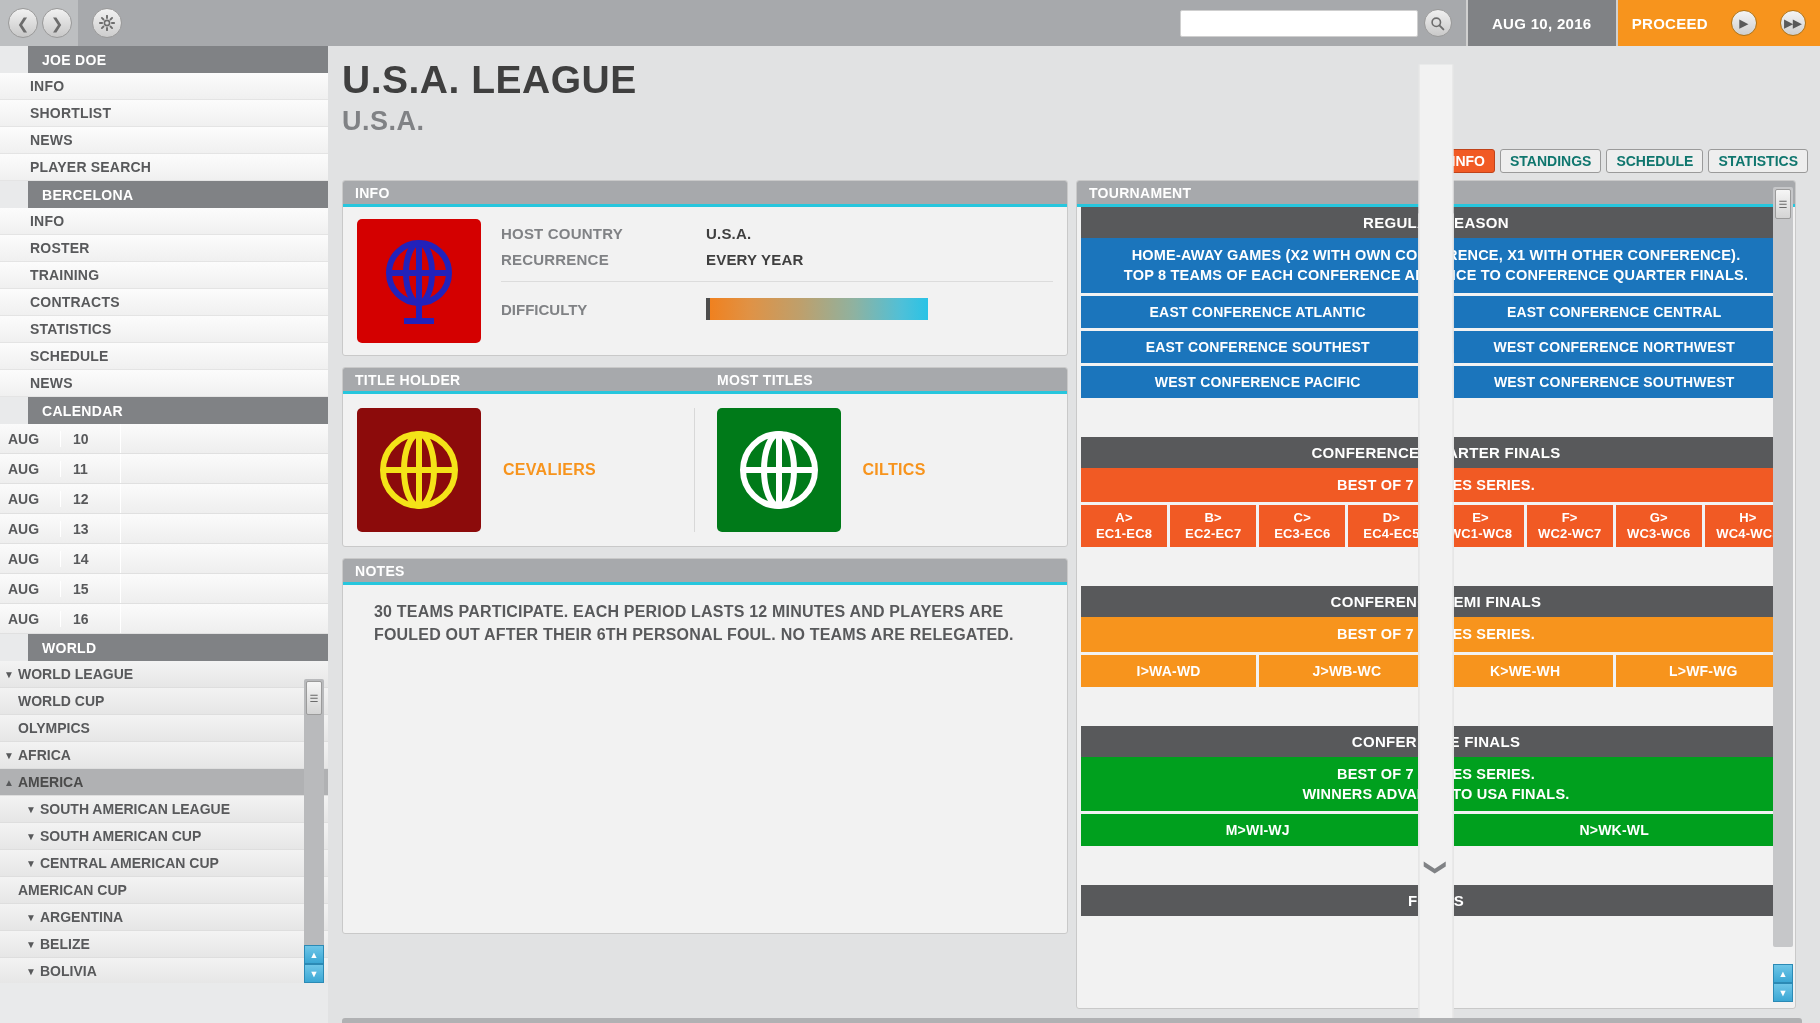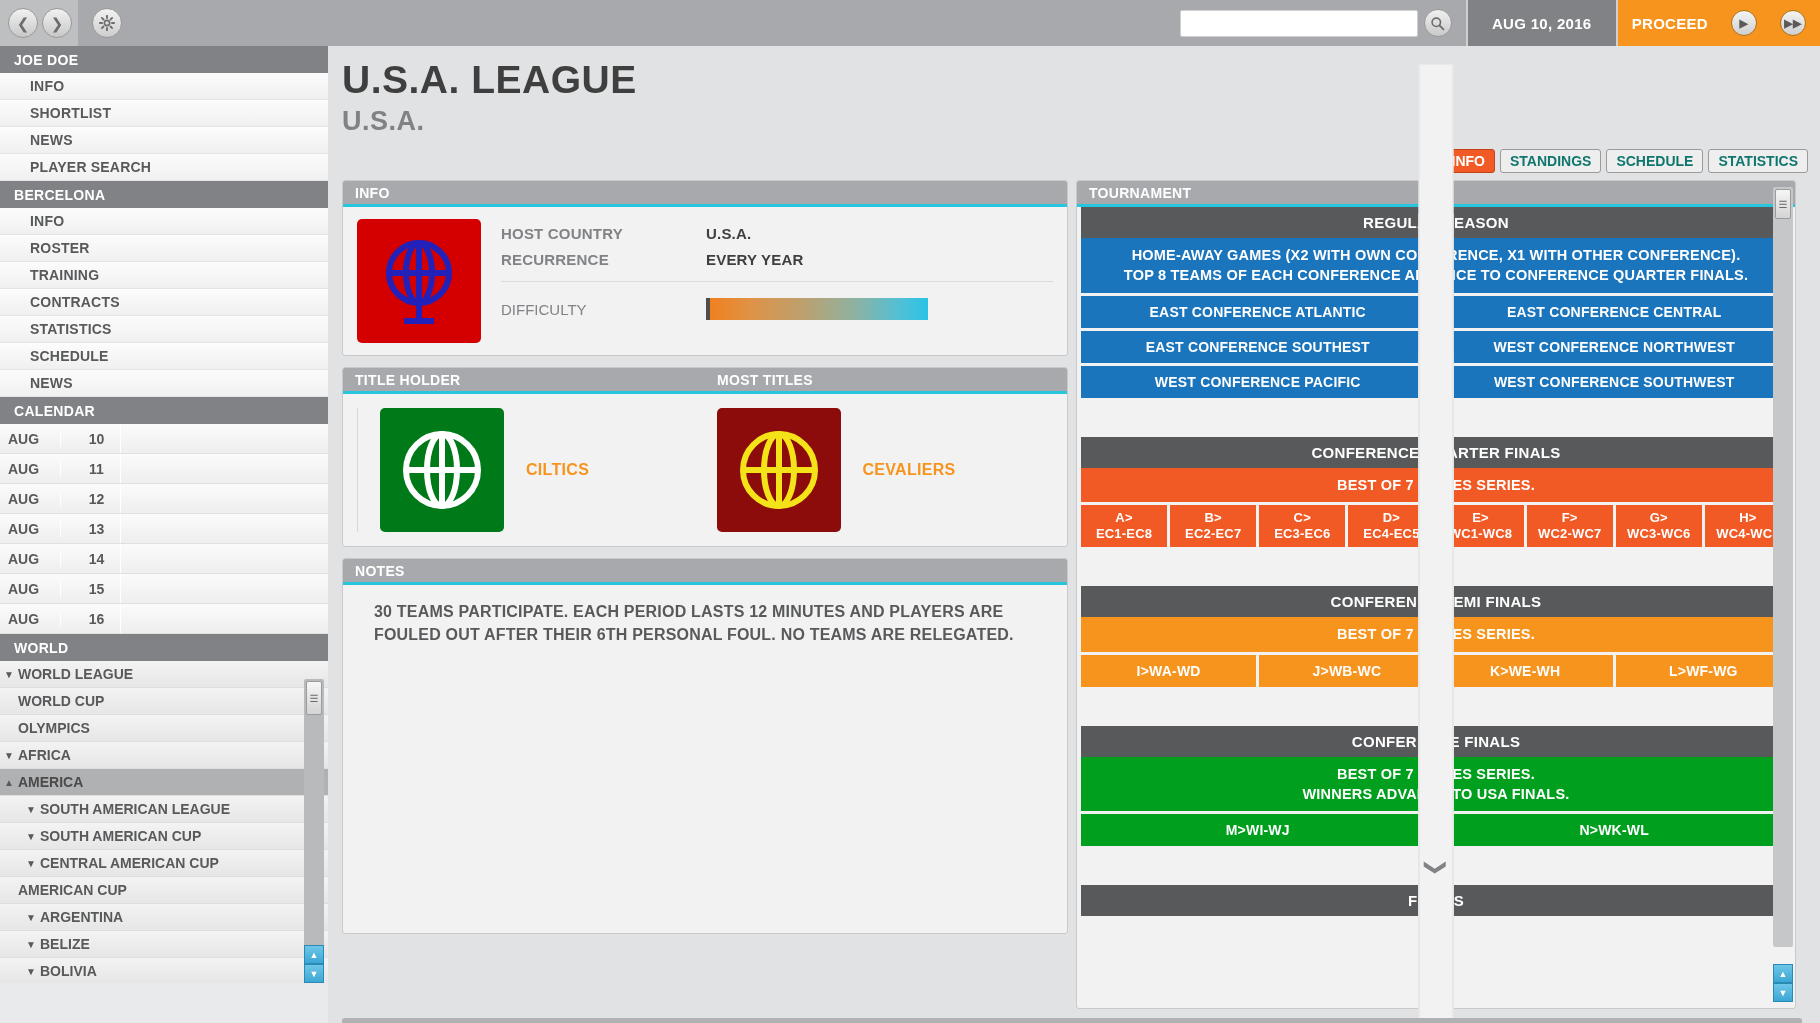--- a/index.html
+++ b/index.html
@@ -67,36 +67,36 @@
   }
 
   
   .sidebar {
     position: absolute; left: 0; top: 46px; width: 328px; height: 977px;
     background: #e9eaeb; overflow: hidden;
   }
   .sb-header {
     height: 27px; background: #808285; color: #fff;
     display: flex; align-items: center; padding-left: 14px;
-    font-weight: bold; font-size: 14px; letter-spacing: .3px;
+    font-weight: bold; font-size: 14px; letter-spacing: .3px; margin-left: 28px;
   }
   .sb-item {
     height: 27px; display: flex; align-items: center; padding-left: 30px;
     font-weight: bold; font-size: 14px; color: #58595b; cursor: pointer;
     background: linear-gradient(180deg,#fcfcfc,#f0f0f0);
     border-bottom: 1px solid #e4e4e4; letter-spacing: .2px;
   }
   .cal-row {
     height: 30px; display: flex; align-items: center;
     font-weight: bold; font-size: 14px; color: #58595b; cursor: pointer;
     background: linear-gradient(180deg,#fbfbfb,#eeeeee);
     border-bottom: 1px solid #e0e0e0;
   }
   .cal-mon { width: 60px; padding-left: 8px; }
-  .cal-day { width: 60px; padding-left: 12px; border-left: 1px solid #fff; text-align: center; }
+  .cal-day { width: 60px; padding-left: 12px; border-left: 1px solid #fff; }
   .cal-rest { flex: 1; border-left: 1px solid #fff; height: 100%; }
 
   .tree-wrap { position: relative; height: 322px; overflow: hidden; background: #e9eaeb; }
   .tree-row {
     height: 27px; display: flex; align-items: center;
     font-weight: bold; font-size: 14px; color: #58595b; cursor: pointer;
     background: linear-gradient(180deg,#f3f3f3,#e6e6e6);
     border-bottom: 1px solid #dedede; padding-right: 26px;
   }
   .tree-row.sel { background: #b0b1b3; color: #4a4a4a; }
@@ -167,21 +167,21 @@
   .crest {
     width: 124px; height: 124px; border-radius: 5px; flex-shrink: 0;
     display: flex; align-items: center; justify-content: center;
   }
   .info-rows { flex: 1; padding-top: 6px; }
   .irow { display: flex; font-size: 15px; font-weight: bold; margin-bottom: 9px; }
   .ilabel { width: 205px; color: #808285; letter-spacing: .2px; }
   .ivalue { color: #3f3f3f; letter-spacing: .2px; }
   .idiv { border-top: 1px solid #dcdcdc; margin: 13px 0 16px 0; }
   .diff-row { display: flex; align-items: center; }
-  .diff-label { width: 205px; color: #808285; font-size: 15px; font-weight: normal; }
+  .diff-label { width: 205px; color: #808285; font-size: 15px; font-weight: bold; }
   .diff-bar {
     width: 222px; height: 22px; border-left: 4px solid #4d4d4d;
     background: linear-gradient(90deg,#f0811f 0%,#e09245 18%,#bda06d 42%,#8fb2a0 66%,#4fc0d8 88%,#29c3e6 100%);
   }
 
   
   .th-body { display: flex; padding: 14px; }
   .th-half { flex: 1; display: flex; align-items: center; gap: 22px; }
   .th-half.second { border-left: 1px solid #d8d8d8; padding-left: 22px; }
   .team-crest {
@@ -459,46 +459,46 @@
           </div>
         </div>
       </div>
 
       <div class="panel">
         <div class="panel-head split">
           <span class="ph-cell">TITLE HOLDER</span>
           <span class="ph-cell">MOST TITLES</span>
         </div>
         <div class="th-body">
+          <div class="th-half">
+            <div class="team-crest" style="background:#8c0b0b">
+              <svg width="92" height="92" viewBox="0 0 92 92" aria-hidden="true">
+                <g fill="none" stroke="#f4e318" stroke-width="6">
+                  <circle cx="46" cy="46" r="36"></circle>
+                  <line x1="46" y1="10" x2="46" y2="82"></line>
+                  <line x1="10" y1="46" x2="82" y2="46"></line>
+                  <ellipse cx="46" cy="46" rx="15" ry="36"></ellipse>
+                </g>
+              </svg>
+            </div>
+            <span class="team-name">CEVALIERS</span>
+          </div>
           <div class="th-half second">
             <div class="team-crest" style="background:#007a19">
               <svg width="92" height="92" viewBox="0 0 92 92" aria-hidden="true">
                 <g fill="none" stroke="#ffffff" stroke-width="6">
                   <circle cx="46" cy="46" r="36"></circle>
                   <line x1="46" y1="10" x2="46" y2="82"></line>
                   <line x1="10" y1="46" x2="82" y2="46"></line>
                   <ellipse cx="46" cy="46" rx="15" ry="36"></ellipse>
                 </g>
               </svg>
             </div>
             <span class="team-name">CILTICS</span>
           </div>
-          <div class="th-half">
-            <div class="team-crest" style="background:#8c0b0b">
-              <svg width="92" height="92" viewBox="0 0 92 92" aria-hidden="true">
-                <g fill="none" stroke="#f4e318" stroke-width="6">
-                  <circle cx="46" cy="46" r="36"></circle>
-                  <line x1="46" y1="10" x2="46" y2="82"></line>
-                  <line x1="10" y1="46" x2="82" y2="46"></line>
-                  <ellipse cx="46" cy="46" rx="15" ry="36"></ellipse>
-                </g>
-              </svg>
-            </div>
-            <span class="team-name">CEVALIERS</span>
-          </div>
         </div>
       </div>
 
       <div class="panel">
         <div class="panel-head">NOTES</div>
         <div class="notes-body">30 TEAMS PARTICIPATE. EACH PERIOD LASTS 12 MINUTES AND PLAYERS ARE FOULED OUT AFTER THEIR 6TH PERSONAL FOUL. NO TEAMS ARE RELEGATED.</div>
       </div>
     </div>
 
     <div class="right-col">

